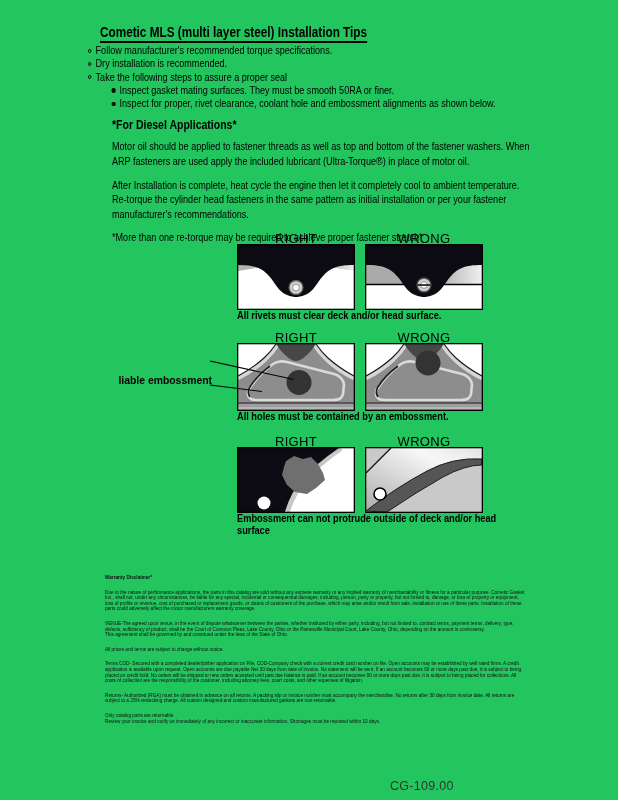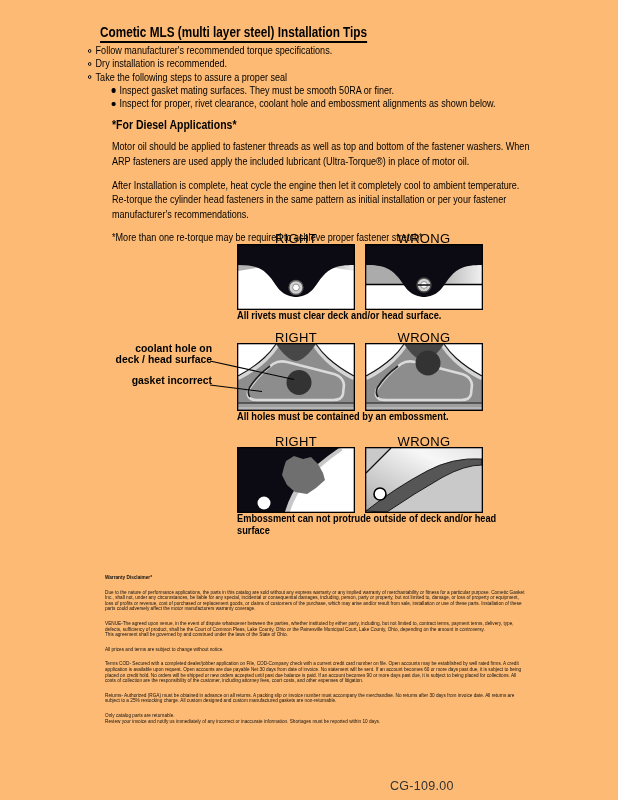--- a/index.html
+++ b/index.html
@@ -1,18 +1,18 @@
 <!DOCTYPE html>
 <html><head>
 <meta charset="utf-8">
 <style>
   * { margin:0; padding:0; box-sizing:border-box; }
   html,body { background:#ffffff; }
   .page {
-    position:relative; width:618px; height:800px; background:#fdba74;
+    position:relative; width:618px; height:800px; background:#22c55e;
     overflow:hidden; color:#000;
     font-family:"Liberation Sans", sans-serif;
   }
   .cond { transform:scaleX(0.84); transform-origin:0 0; }
 
   .title {
     position:absolute; left:100px; top:24px;
     font-size:14px; font-weight:bold; white-space:nowrap;
     border-bottom:2px solid #000; padding-bottom:1px;
   }
@@ -121,25 +121,21 @@
       <line x1="52.5" y1="41" x2="65.5" y2="41" stroke="#111" stroke-width="1.6"></line>
       <rect x="0.65" y="0.65" width="116.7" height="64.7" fill="none" stroke="#000" stroke-width="1.3"></rect>
     </svg>
   </div>
 
   <div class="caption cond" style="left:237px; top:310px; width:300px;">All rivets must clear deck and/or head surface.</div>
 
   <div class="dg-label" style="left:237px; top:330px;">RIGHT</div>
   <div class="dg-label" style="left:365px; top:330px;">WRONG</div>
 
-  <div class="ann" style="left:100px; top:344px; width:112px;">
-    <div>coolant hole on</div>
-    <div>deck / head surface</div>
-  </div>
-  <div class="ann" style="left:96px; top:376px; width:116px;">gasket incorrect</div>
+  <div class="ann" style="left:96px; top:376px; width:116px;">liable embossment</div>
 
   <div class="dg-box" style="left:237px; top:343px;">
     <svg width="118" height="68" viewBox="0 0 118 68">
       <rect x="1" y="1" width="116" height="66" fill="#ffffff"></rect>
       <rect x="1" y="1" width="116" height="59" fill="#8d8d8d"></rect>
       <path d="M1,35 Q17,27 28,16.5 Q35,10 41,1" fill="none" stroke="#d6d6d6" stroke-width="4.5"></path>
       <path d="M1,33 Q16,25 27,15 Q34,8.5 39,1 L1,1 Z" fill="#ffffff"></path>
       <path d="M1,33 Q16,25 27,15 Q34,8.5 39,1" fill="none" stroke="#151515" stroke-width="1.1"></path>
       <path d="M117,35 Q101,27 90,16.5 Q83,10 77,1" fill="none" stroke="#d6d6d6" stroke-width="4.5"></path>
       <path d="M117,33 Q102,25 91,15 Q84,8.5 79,1 L117,1 Z" fill="#ffffff"></path>

